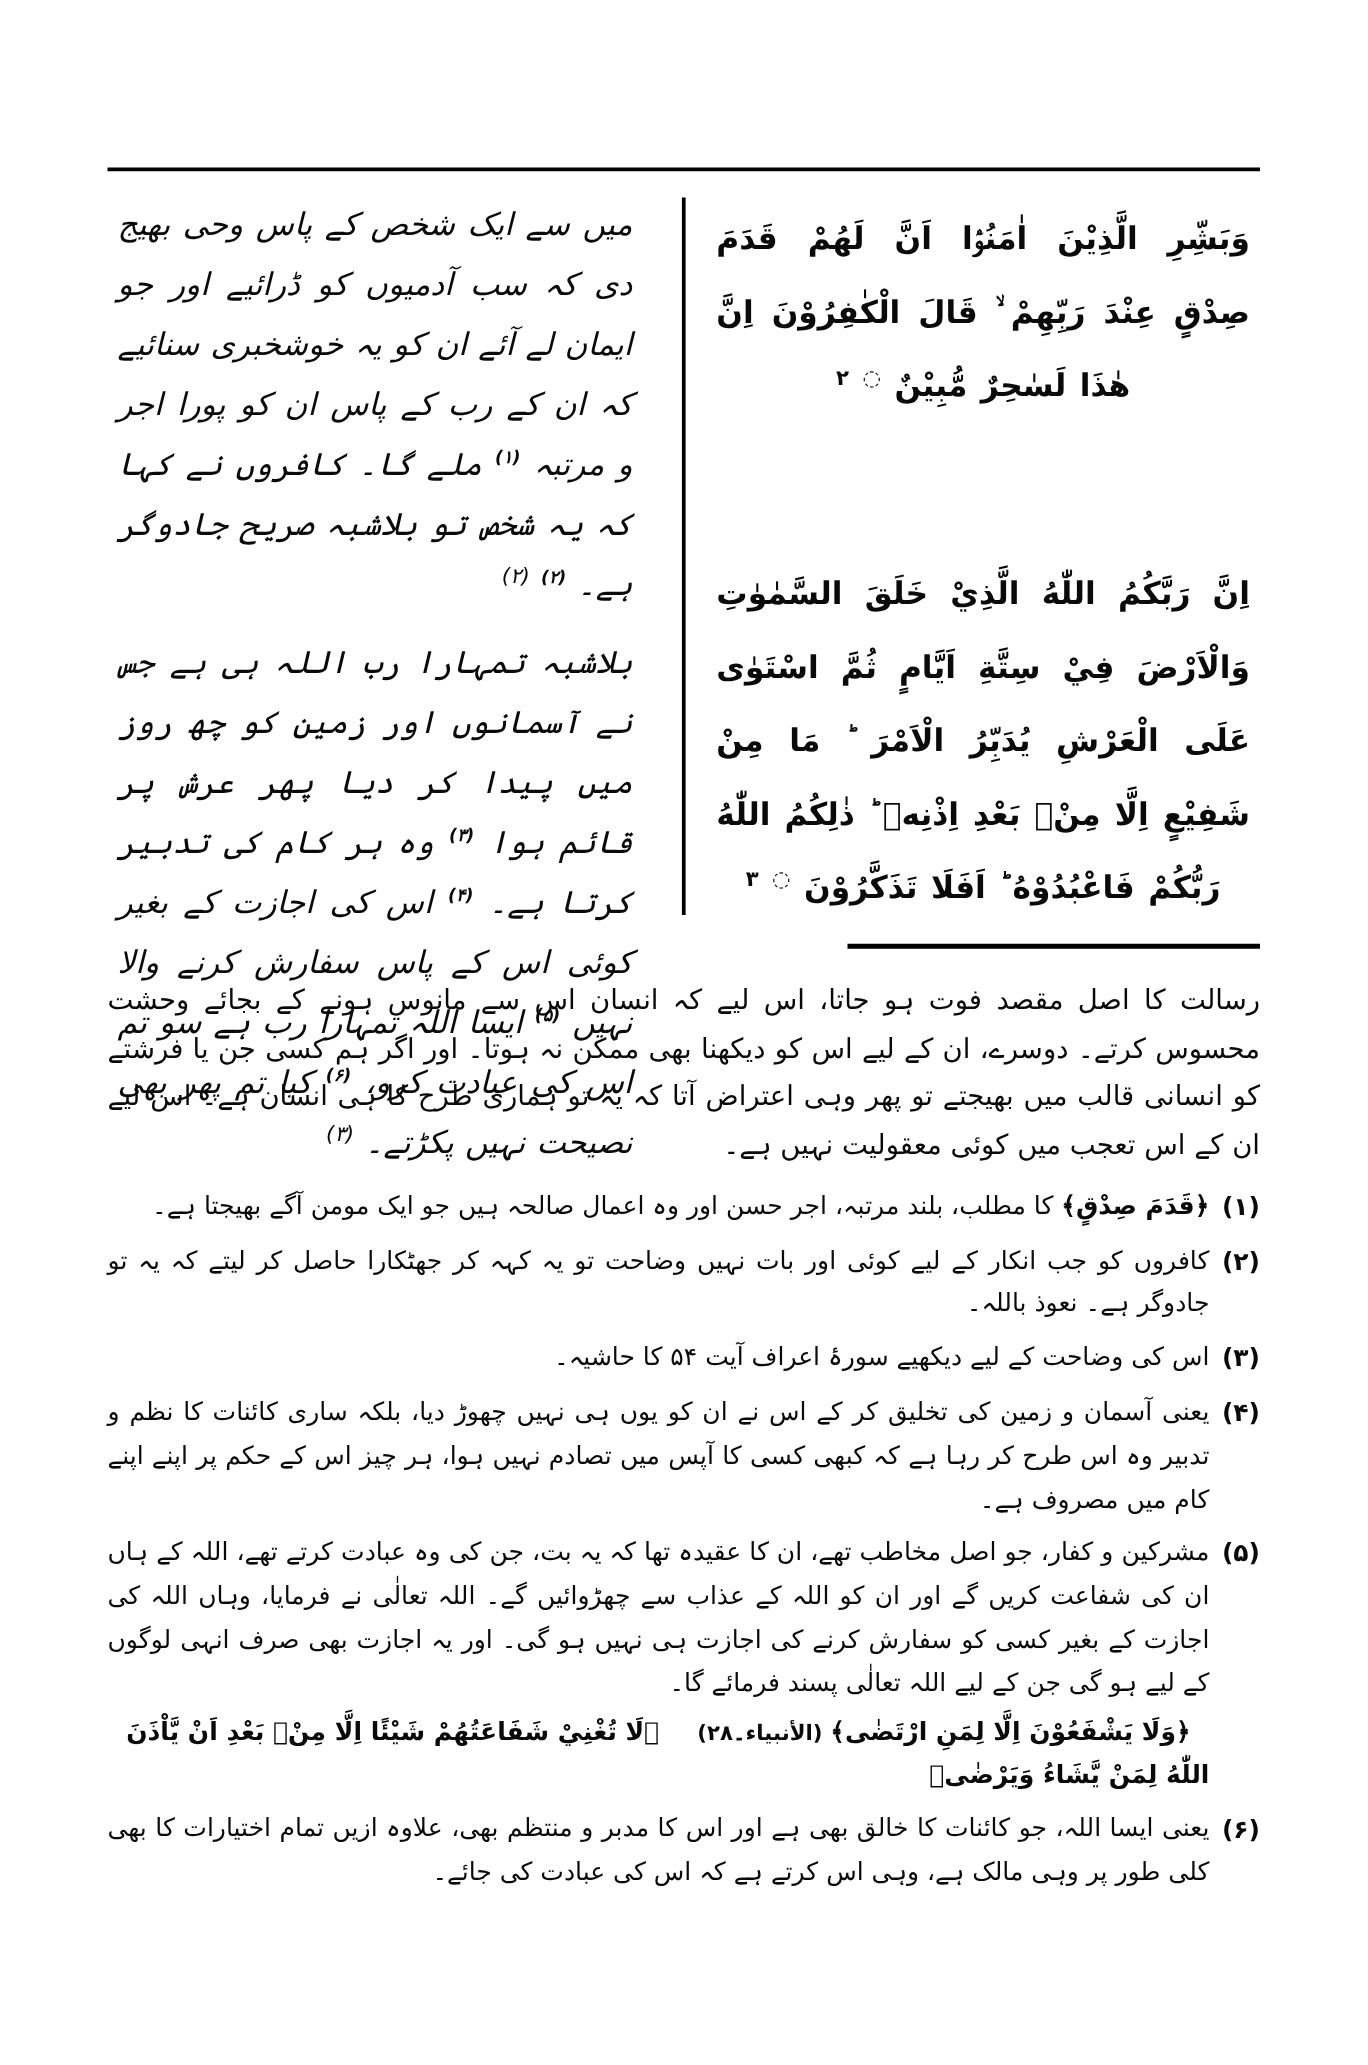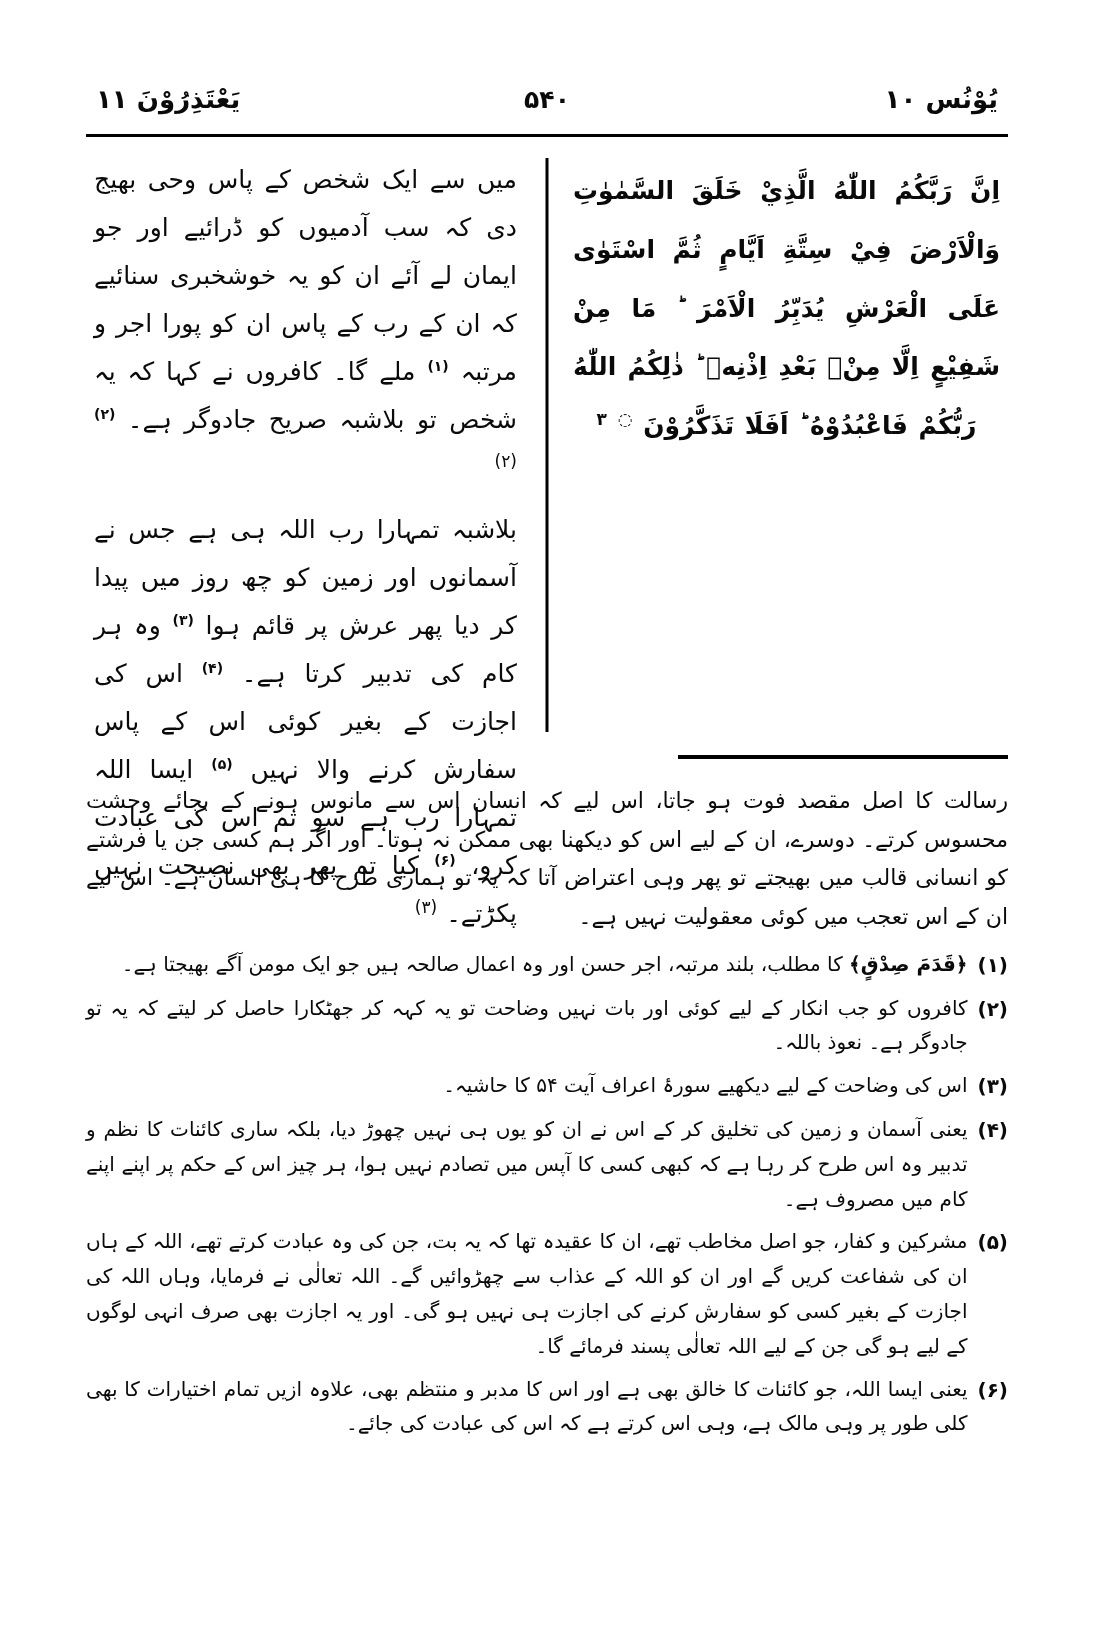--- a/index.html
+++ b/index.html
@@ -109,22 +109,23 @@
     word-spacing: 2px;
   }
   .ayah-ar:last-child { margin-bottom: 0; }
 
   .trans-ur {
     font-size: 25px;
     line-height: 1.92;
     direction: rtl;
     text-align: justify;
     text-align-last: right;
-    margin: 0 4px 14px 0;
+    margin: 0 15px 14px 0;
     word-spacing: 1px;
+    font-style: italic;
   }
   .fn-ref {
     font-size: 14px;
     vertical-align: super;
     font-weight: 600;
   }
   .ayah-no {
     font-size: 17px;
     vertical-align: super;
   }
@@ -194,31 +195,31 @@
     font-size: 18px;
     font-weight: 700;
   }
   .quote-row .sep { display: inline-block; width: 18px; }
 </style>
 </head>
 <body>
 
 <div class="page">
 
-  <div class="running-header">
-    <div class="hdr-juz">يَعْتَذِرُوْنَ ١١</div>
-    <div class="hdr-page">۵۴۰</div>
-    <div class="hdr-surah">يُوْنُس ١٠</div>
-  </div>
   <div class="rule-top"></div>
 
   <div class="verse-block">
     <div class="col-divider"></div>
 
     <div class="col-arabic">
+      <p class="ayah-ar">
+        <span>وَبَشِّرِ الَّذِيْنَ اٰمَنُوْۤا اَنَّ لَهُمْ قَدَمَ صِدْقٍ عِنْدَ رَبِّهِمْ ۙ قَالَ الْكٰفِرُوْنَ اِنَّ هٰذَا لَسٰحِرٌ مُّبِيْنٌ</span>
+        <span class="ayah-no">◌</span>
+        <span class="ayah-no">۲</span>
+      </p>
       <p class="ayah-ar">
         <span>اِنَّ رَبَّكُمُ اللّٰهُ الَّذِيْ خَلَقَ السَّمٰوٰتِ وَالْاَرْضَ فِيْ سِتَّةِ اَيَّامٍ ثُمَّ اسْتَوٰى عَلَى الْعَرْشِ يُدَبِّرُ الْاَمْرَ ؕ مَا مِنْ شَفِيْعٍ اِلَّا مِنْۢ بَعْدِ اِذْنِهٖ ؕ ذٰلِكُمُ اللّٰهُ رَبُّكُمْ فَاعْبُدُوْهُ ؕ اَفَلَا تَذَكَّرُوْنَ</span>
         <span class="ayah-no">◌</span>
         <span class="ayah-no">۳</span>
       </p>
     </div>
 
     <div class="col-urdu">
       <p class="trans-ur">
         <span>میں سے ایک شخص کے پاس وحی بھیج دی کہ سب آدمیوں کو ڈرائیے اور جو ایمان لے آئے ان کو یہ خوشخبری سنائیے کہ ان کے رب کے پاس ان کو پورا اجر و مرتبہ</span>
@@ -268,20 +269,26 @@
 
     <div class="footnote">
       <span class="fn-num">(۴)</span>
       <span class="fn-body">یعنی آسمان و زمین کی تخلیق کر کے اس نے ان کو یوں ہی نہیں چھوڑ دیا، بلکہ ساری کائنات کا نظم و تدبیر وہ اس طرح کر رہا ہے کہ کبھی کسی کا آپس میں تصادم نہیں ہوا، ہر چیز اس کے حکم پر اپنے اپنے کام میں مصروف ہے۔</span>
     </div>
 
     <div class="footnote">
       <span class="fn-num">(۵)</span>
       <span class="fn-body">
         <span>مشرکین و کفار، جو اصل مخاطب تھے، ان کا عقیدہ تھا کہ یہ بت، جن کی وہ عبادت کرتے تھے، اللہ کے ہاں ان کی شفاعت کریں گے اور ان کو اللہ کے عذاب سے چھڑوائیں گے۔ اللہ تعالٰی نے فرمایا، وہاں اللہ کی اجازت کے بغیر کسی کو سفارش کرنے کی اجازت ہی نہیں ہو گی۔ اور یہ اجازت بھی صرف انہی لوگوں کے لیے ہو گی جن کے لیے اللہ تعالٰی پسند فرمائے گا۔</span>
+        <span class="quote-row">
+          <span class="inline-ar">﴿وَلَا يَشْفَعُوْنَ اِلَّا لِمَنِ ارْتَضٰى﴾</span>
+          <span class="cite">(الأنبياء۔۲۸)</span>
+          <span class="sep"></span>
+          <span class="inline-ar">﴿لَا تُغْنِيْ شَفَاعَتُهُمْ شَيْئًا اِلَّا مِنْۢ بَعْدِ اَنْ يَّاْذَنَ اللّٰهُ لِمَنْ يَّشَاءُ وَيَرْضٰى﴾</span>
+        </span>
       </span>
     </div>
 
 
     <div class="footnote">
       <span class="fn-num">(۶)</span>
       <span class="fn-body">یعنی ایسا اللہ، جو کائنات کا خالق بھی ہے اور اس کا مدبر و منتظم بھی، علاوہ ازیں تمام اختیارات کا بھی کلی طور پر وہی مالک ہے، وہی اس کرتے ہے کہ اس کی عبادت کی جائے۔</span>
     </div>
 
   </div>

